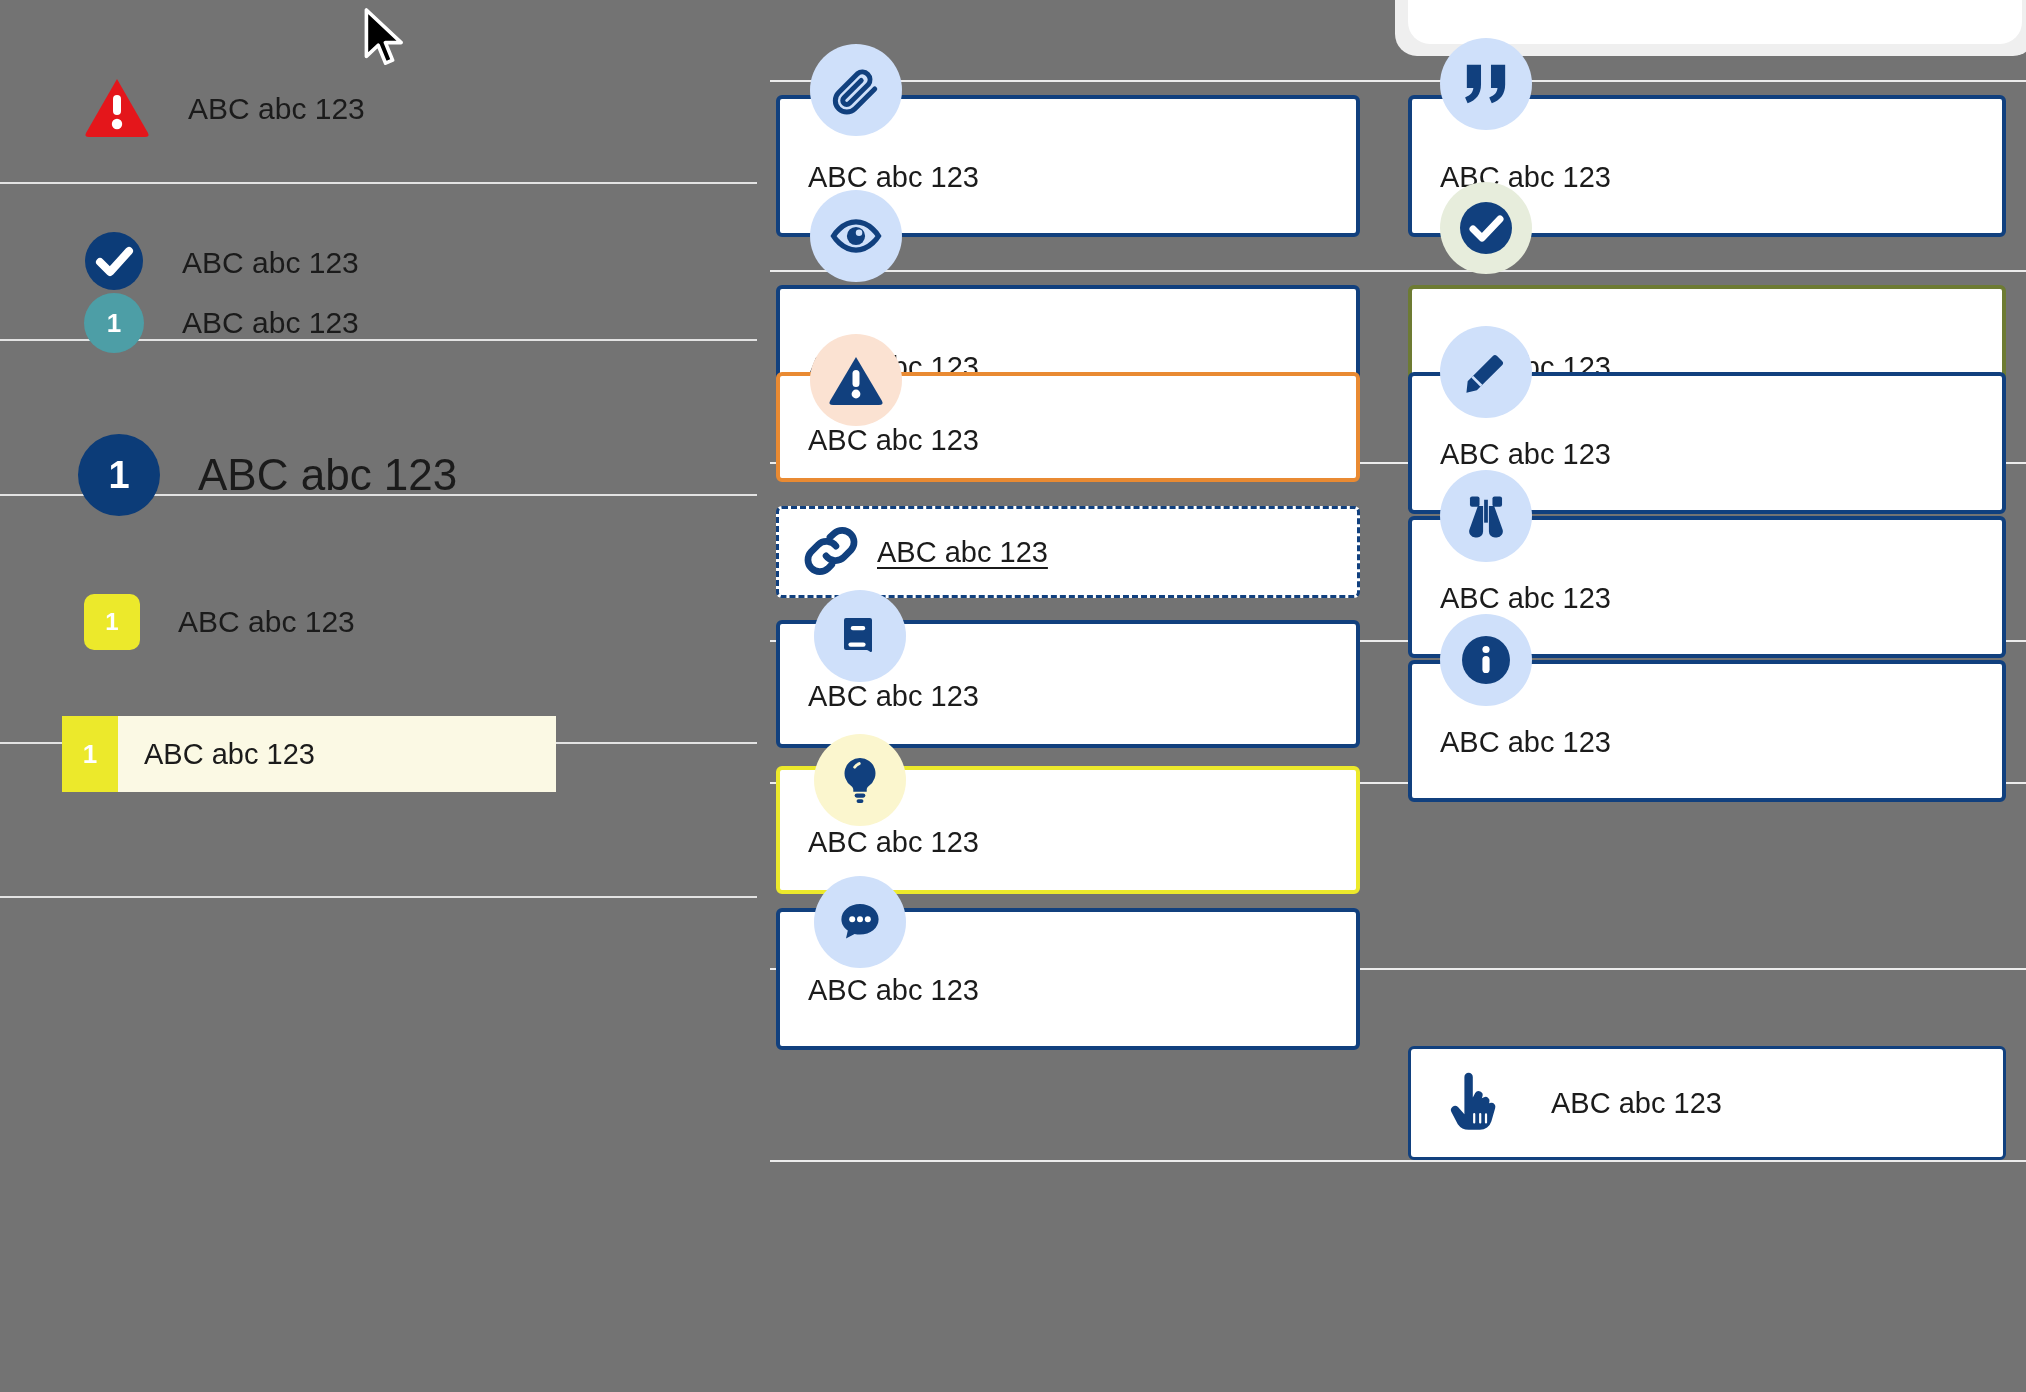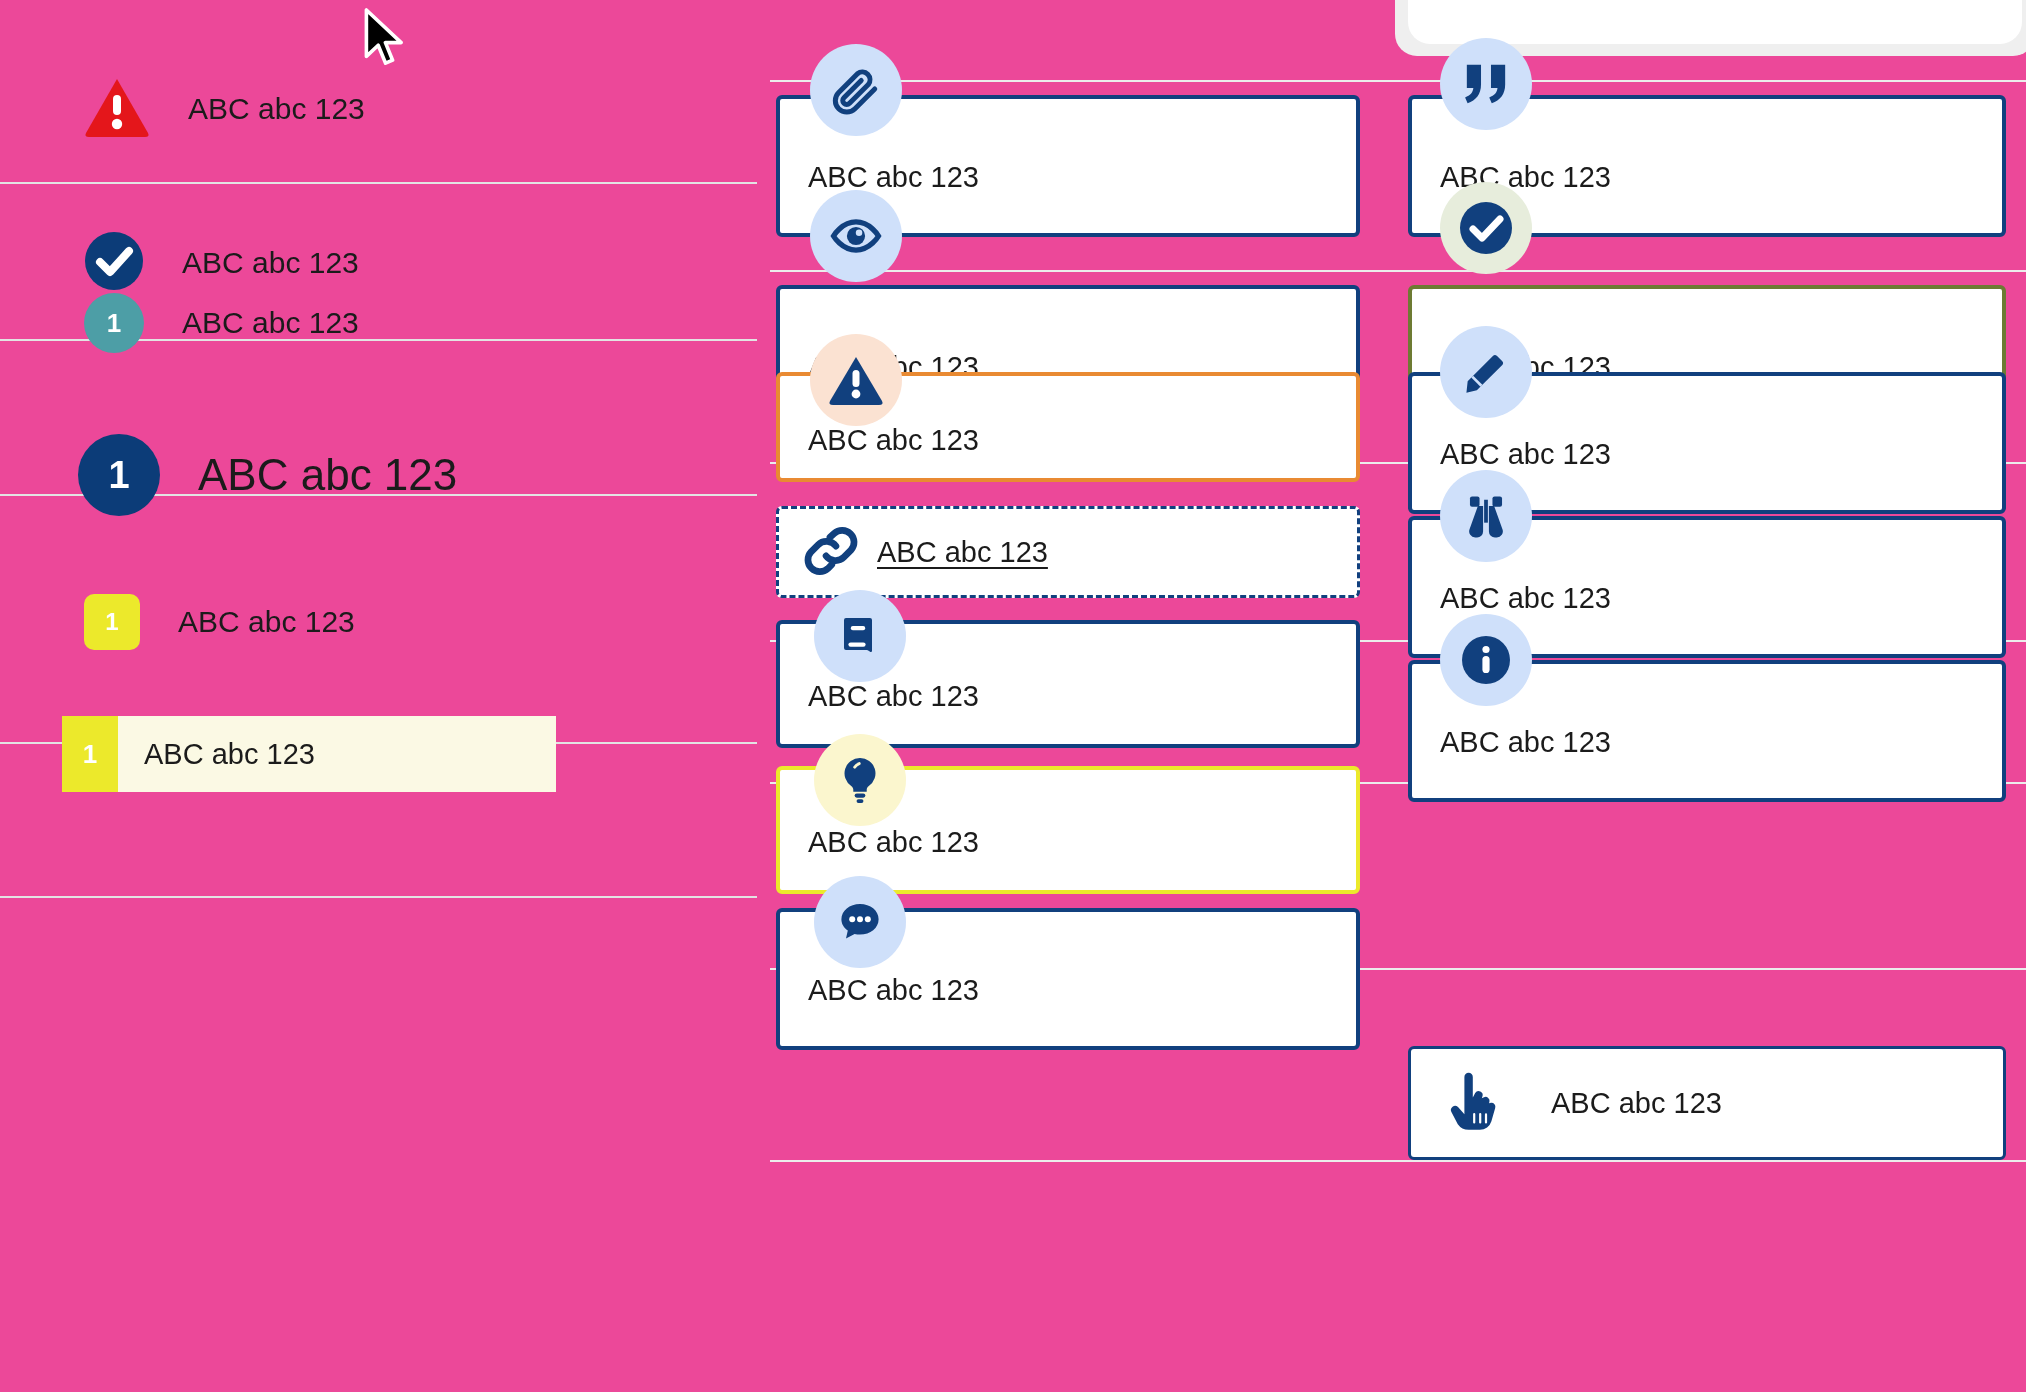--- a/index.html
+++ b/index.html
@@ -2,21 +2,21 @@
 <html><head>
 <meta charset="utf-8">
 <style>
   * { box-sizing: border-box; margin: 0; padding: 0; }
   html, body {
     width: 2026px; height: 1392px;
     background: #ffffff;
     font-family: "Liberation Sans", sans-serif;
     overflow: hidden;
   }
-  #stage { position: relative; width: 2026px; height: 1392px; background:#ec4899; }
+  #stage { position: relative; width: 2026px; height: 1392px; background:#737373; }
 
   
   .panel-edge{
     position:absolute; left:1395px; top:-34px; width:640px; height:90px;
     background:#efefef; border-radius:22px;
   }
   .panel-edge-inner{
     position:absolute; left:1408px; top:-46px; width:614px; height:90px;
     background:#ffffff; border-radius:22px;
   }

